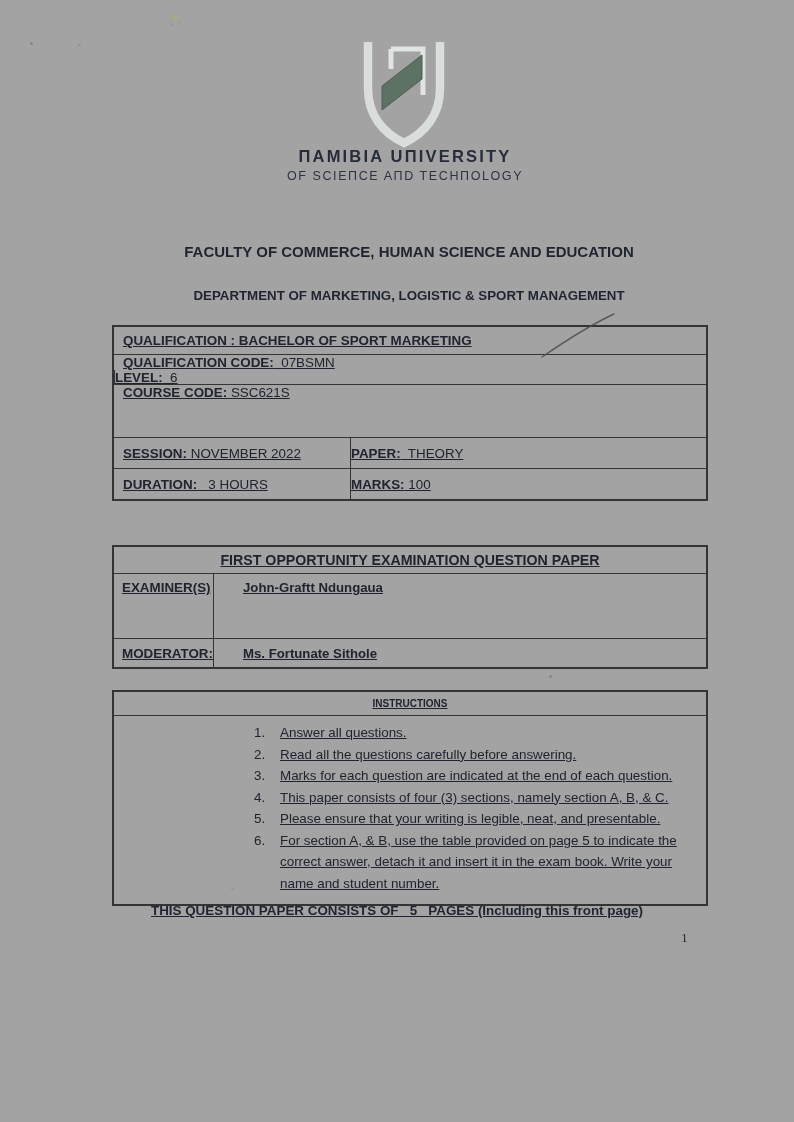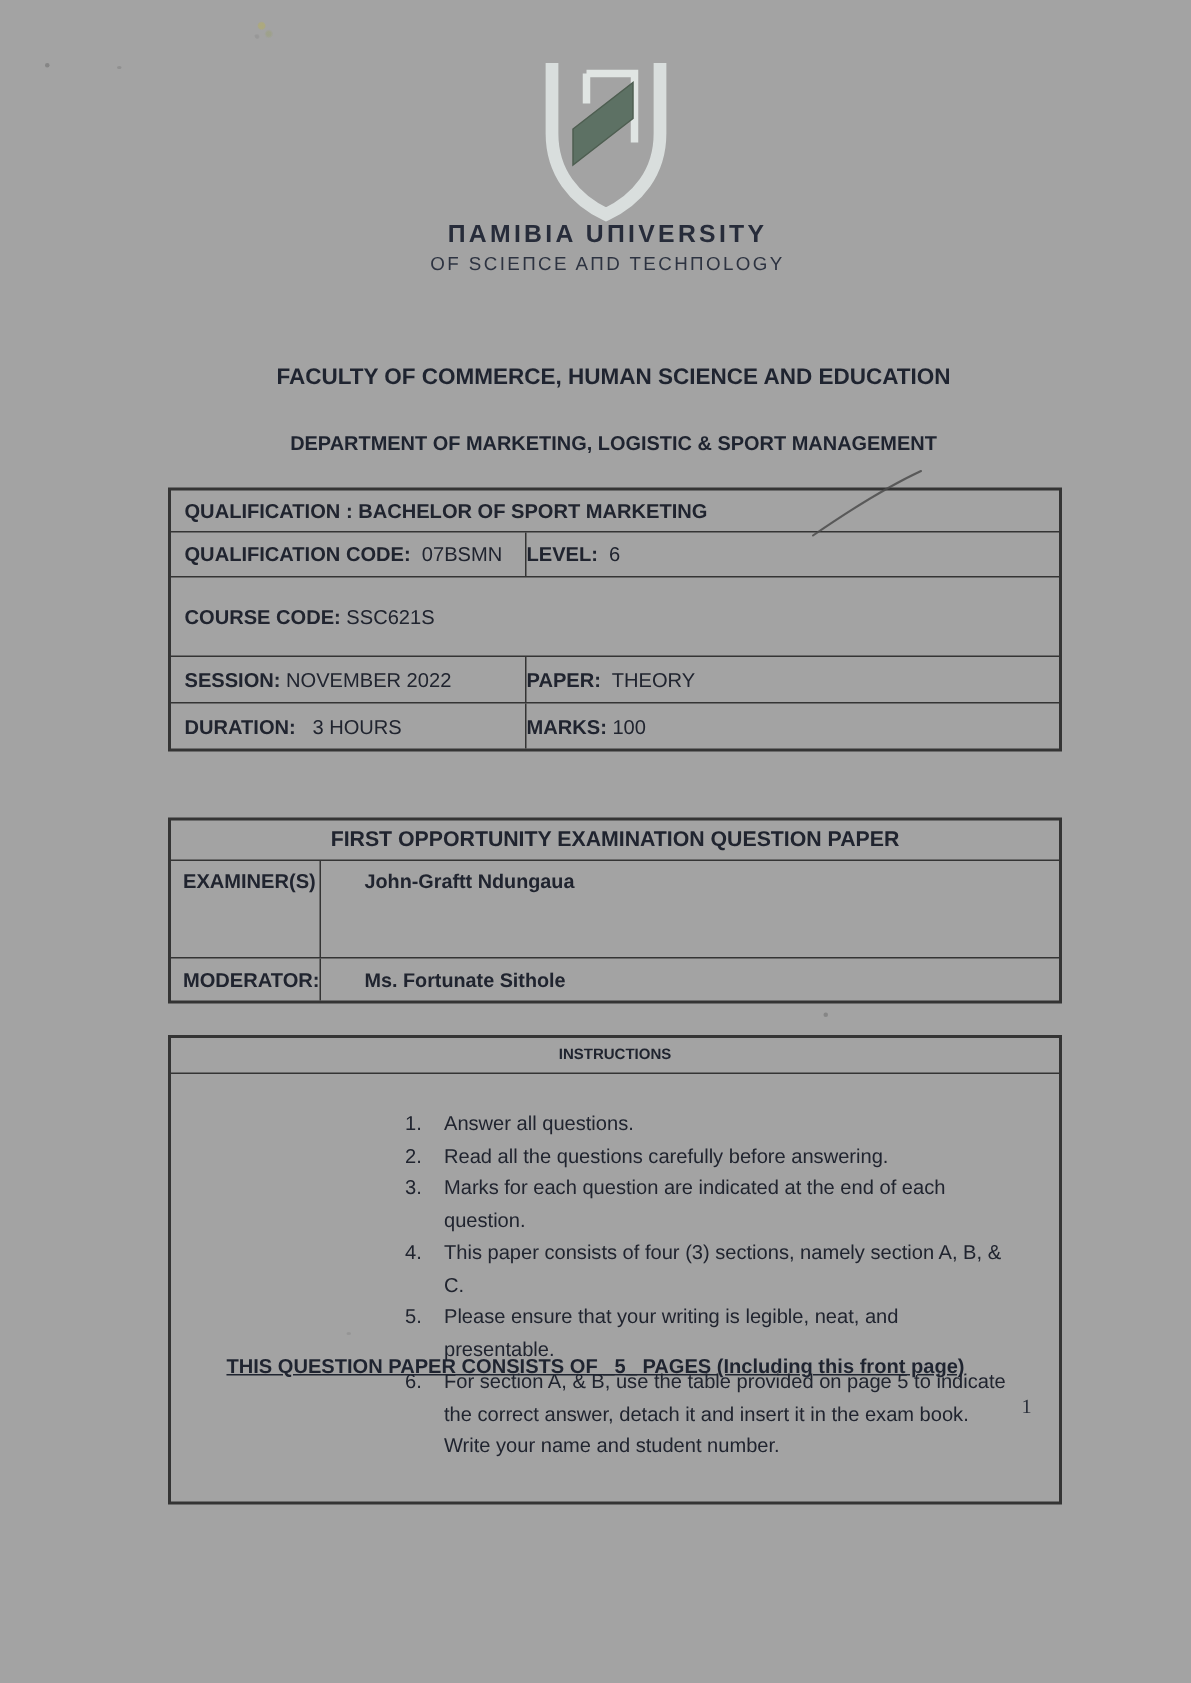--- a/index.html
+++ b/index.html
@@ -16,45 +16,45 @@
   .shield{position:absolute;left:351px;top:37px;width:106px;height:112px;}
   .wordmark{position:absolute;left:255px;top:147px;width:300px;text-align:center;}
   .wm1{font-size:16.5px;font-weight:700;letter-spacing:2.2px;color:#272c3a;white-space:nowrap;}
   .wm2{font-size:12.5px;font-weight:400;letter-spacing:1.6px;color:#2d3341;margin-top:3px;white-space:nowrap;}
   
   .faculty{position:absolute;top:243px;left:0;width:100%;text-align:center;transform:translateX(12px);
     font-size:15px;font-weight:700;color:#1f2430;}
   .department{position:absolute;top:288px;left:0;width:100%;text-align:center;transform:translateX(12px);
     font-size:13.3px;font-weight:700;color:#1f2430;}
   
-  .doc-table{position:absolute;left:112px;width:596px;border:2px solid #343434;box-sizing:border-box;background:transparent;}
+  .doc-table{position:absolute;left:112px;width:596px;border:2px solid #343434;box-sizing:border-box;background:transparent;text-decoration:underline;}
   .trow{display:flex;box-sizing:border-box;}
   .trow + .trow{border-top:1.8px solid #343434;}
   .cell{box-sizing:border-box;display:flex;align-items:center;font-size:13.4px;}
   .cell .lbl{font-weight:700;white-space:pre;}
   .cell .val{font-weight:400;white-space:pre;}
   
   .t1{top:325px;}
   .t1 .full{height:27px;padding-left:9px;}
   .t1 .lcol{width:236px;padding-left:9px;}
   .t1 .rcol{flex:1;border-left:1.8px solid #343434;}
-  .h30{height:30px;} .h53{height:53px;} .h31{height:31px;}
+  .h30{height:30px;flex-direction:column;} .h53{height:53px;flex-direction:column;} .h31{height:31px;}
   
   .t2{top:545px;}
   .t2 .hdr{height:26px;justify-content:center;font-weight:700;font-size:14.2px;}
   .t2 .labcol{width:99px;padding-left:8px;font-weight:700;}
   .t2 .valcol{flex:1;border-left:1.8px solid #343434;padding-left:29px;font-weight:700;font-size:13.2px;}
   .t2 .examrow{height:65px;}
   .t2 .examrow .labcol,.t2 .examrow .valcol{align-items:flex-start;padding-top:6px;}
   .t2 .modrow{height:29px;}
   
   .t3{top:690px;}
   .t3 .hdr{height:23px;display:flex;align-items:center;justify-content:center;
     font-weight:700;font-size:10px;border-bottom:1.8px solid #343434;}
-  .t3 ol{margin:16px;padding:6px 14px 10px 140px;list-style:none;counter-reset:inst;min-height:150px;}
+  .t3 ol{margin:0;padding:6px 14px 10px 140px;list-style:none;counter-reset:inst;min-height:150px;}
   .t3 li{position:relative;padding-left:26px;font-size:13.4px;line-height:21.5px;counter-increment:inst;color:#20242f;}
   .t3 li::before{content:counter(inst) ".";position:absolute;left:0;}
   
   .pages-note{position:absolute;top:903px;left:0;width:100%;text-align:center;
     font-size:13.4px;font-weight:700;color:#1f2430;text-decoration:underline;}
   .page-num{position:absolute;left:681px;top:930px;font-family:"Liberation Serif",serif;font-size:13.5px;color:#2a2f3a;}
   
   .pen-stroke{position:absolute;left:534px;top:312px;width:86px;height:50px;pointer-events:none;}
   
   .speck{position:absolute;border-radius:50%;}

